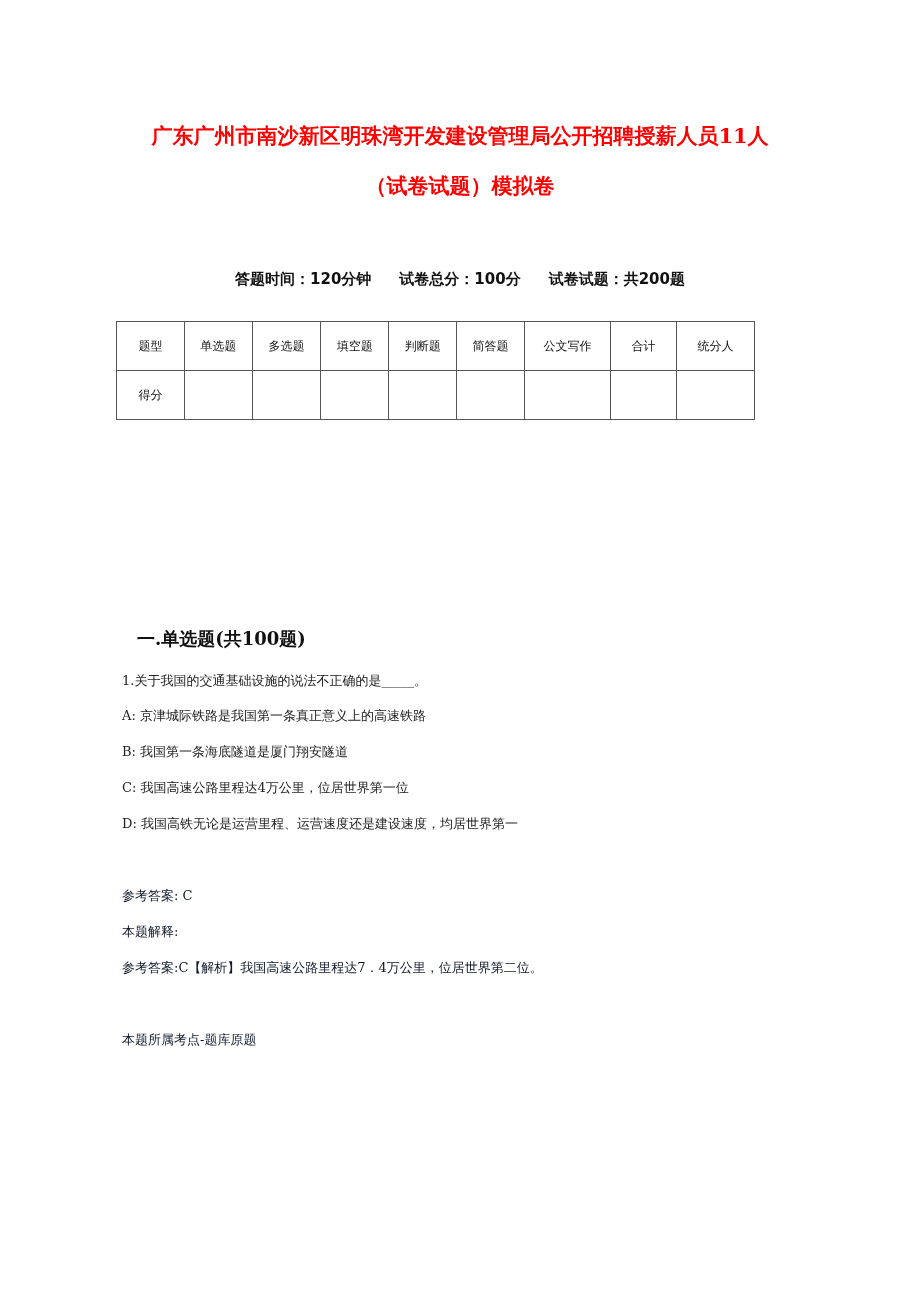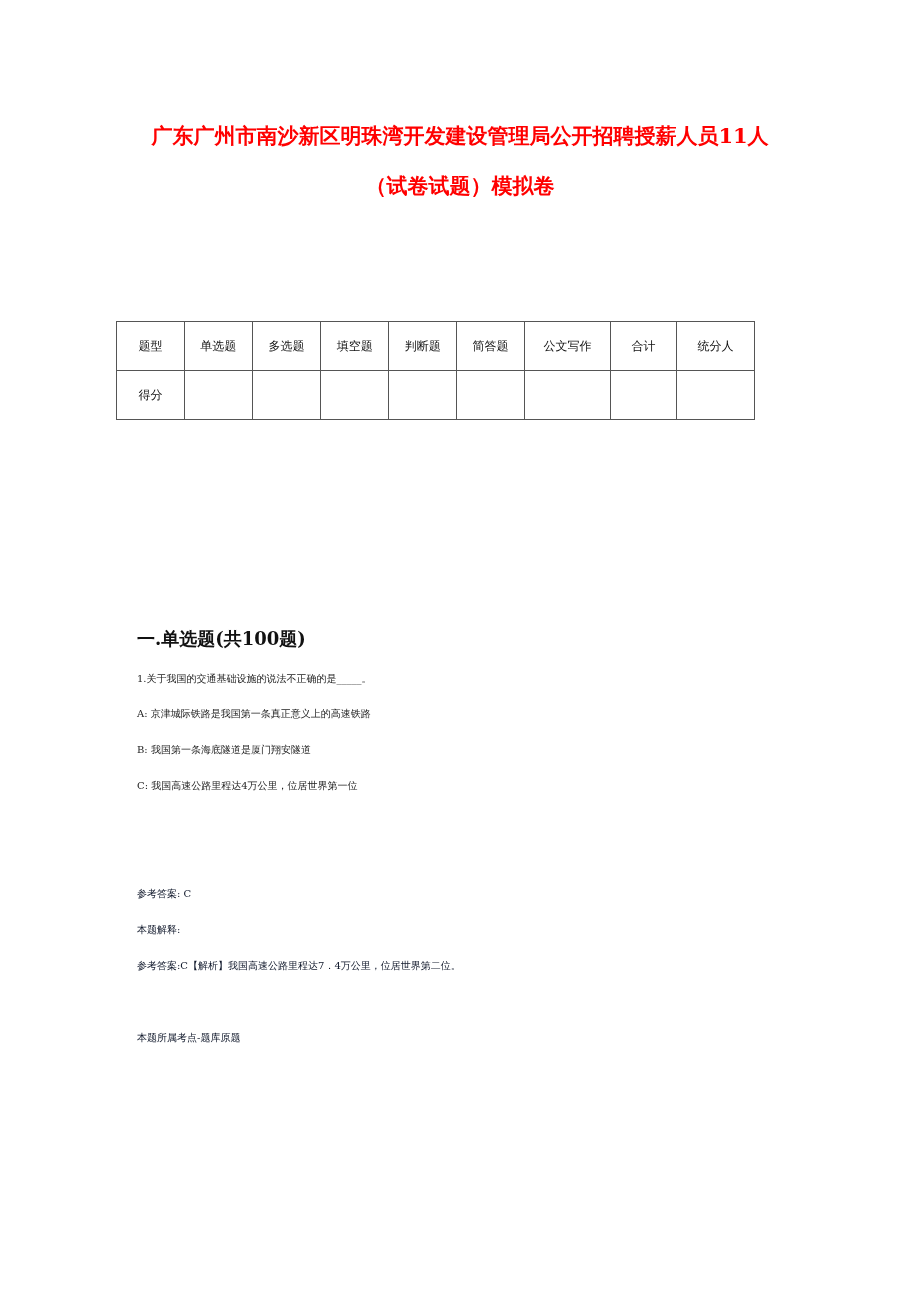--- a/index.html
+++ b/index.html
@@ -20,30 +20,31 @@
   .meta span { margin: 0 14px; }
   table.score {
     position: absolute; left: 116px; top: 321px; border-collapse: collapse;
     font-family: "DejaVu Sans", sans-serif; font-size: 12px; color: #111;
   }
   table.score td {
     border: 1px solid #555; text-align: center; padding: 0; height: 48px;
   }
   .h1 { position: absolute; left: 137px; top: 627px; font-family: "DejaVu Serif", serif;
         font-weight: bold; font-size: 18px; color: #111; }
-  .q { position: absolute; left: 137px; font-family: "DejaVu Serif", serif; font-size: 10px; color: #222; white-space: pre; }
+  .q { position: absolute; left: 122px; font-family: "DejaVu Serif", serif; font-size: 13px; color: #222; white-space: pre; }
   .red { color: #0f172a; }
 </style>
 </head>
 <body>
 
 <div class="page">
   <div class="title l1">广东广州市南沙新区明珠湾开发建设管理局公开招聘授薪人员11人</div>
   <div class="title l2">（试卷试题）模拟卷</div>
 
+  <div class="meta"><span>答题时间：120分钟</span><span>试卷总分：100分</span><span>试卷试题：共200题</span></div>
 
   <table class="score">
     <tbody>
         <tr>
       <td style="width:72px">题型</td>
       <td style="width:72px">单选题</td>
       <td style="width:73px">多选题</td>
       <td style="width:72px">填空题</td>
       <td style="width:72px">判断题</td>
       <td style="width:72px">简答题</td>
@@ -64,18 +65,19 @@
     </tr>
   </tbody>
     </table>
 
   <div class="h1">一.单选题(共100题)</div>
 
   <div class="q" style="top:672px">1.关于我国的交通基础设施的说法不正确的是_____。</div>
   <div class="q" style="top:707px">A: 京津城际铁路是我国第一条真正意义上的高速铁路</div>
   <div class="q" style="top:743px">B: 我国第一条海底隧道是厦门翔安隧道</div>
   <div class="q" style="top:779px">C: 我国高速公路里程达4万公里，位居世界第一位</div>
+  <div class="q" style="top:815px">D: 我国高铁无论是运营里程、运营速度还是建设速度，均居世界第一</div>
 
   <div class="q red" style="top:887px">参考答案: C</div>
   <div class="q red" style="top:923px">本题解释:</div>
   <div class="q red" style="top:959px">参考答案:C【解析】我国高速公路里程达7．4万公里，位居世界第二位。</div>
   <div class="q red" style="top:1031px">本题所属考点-题库原题</div>
 </div>
 
 </body></html>

